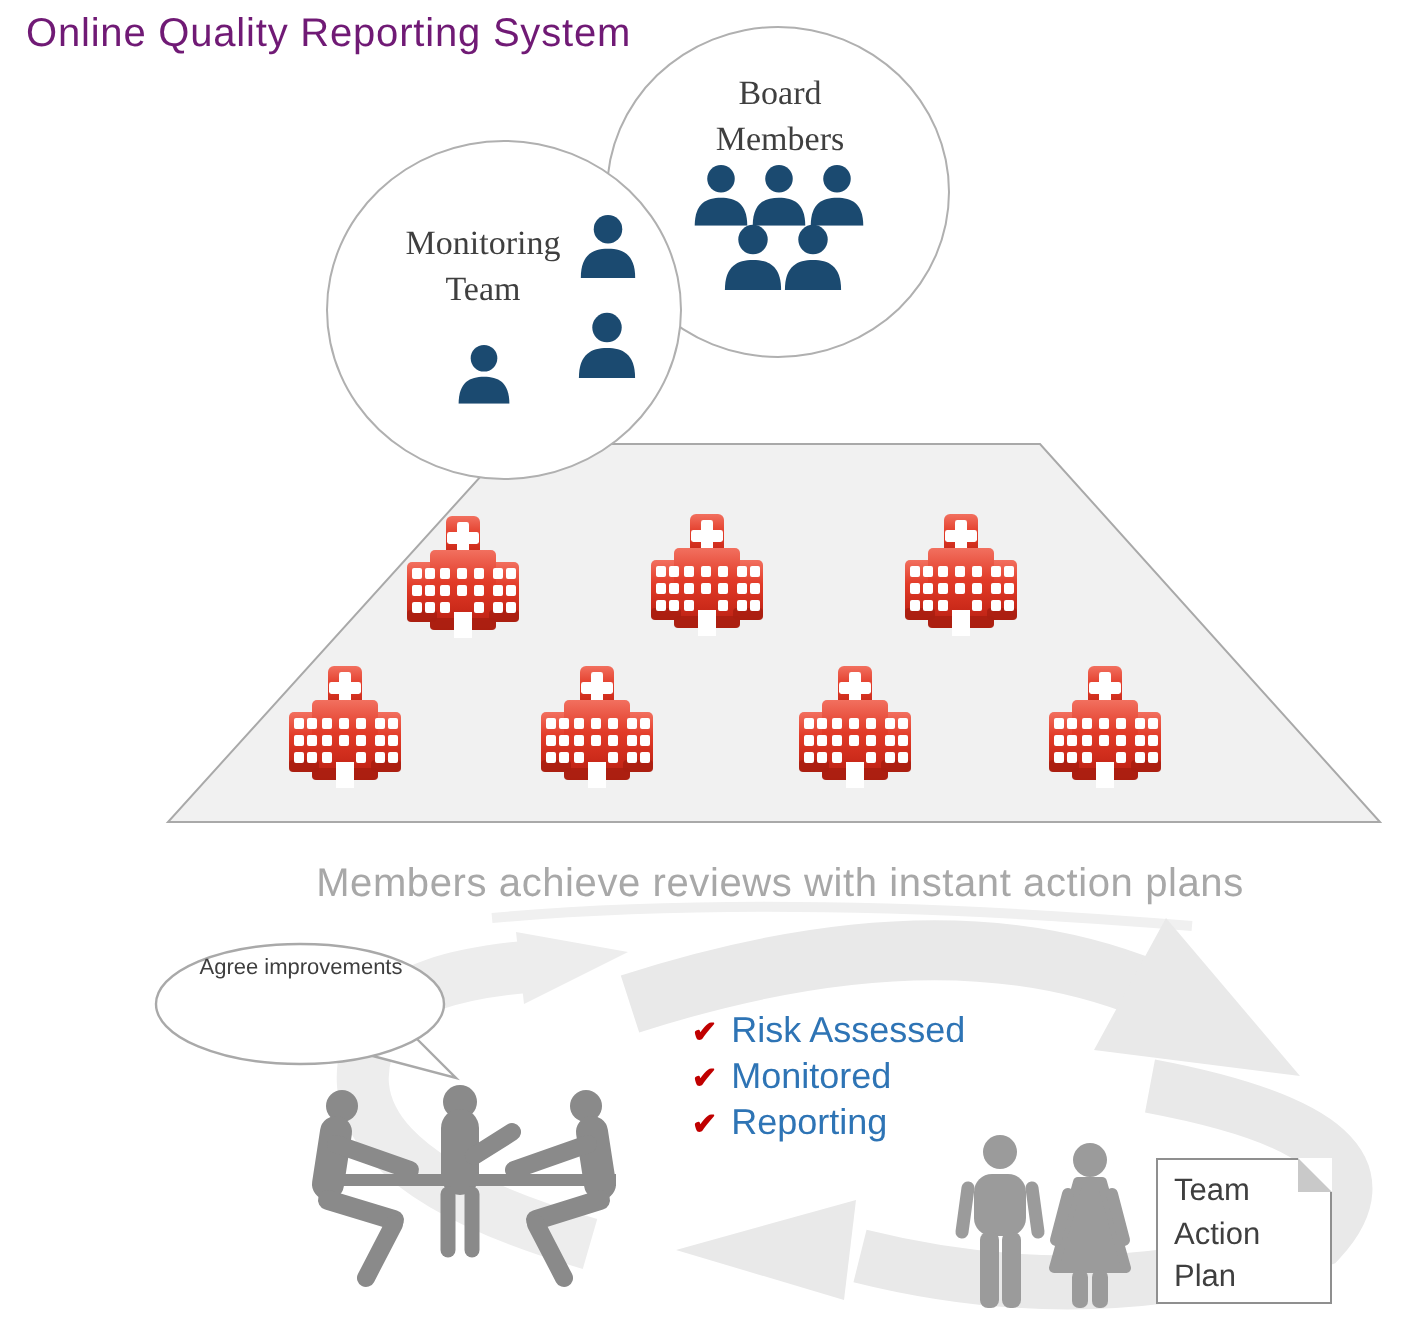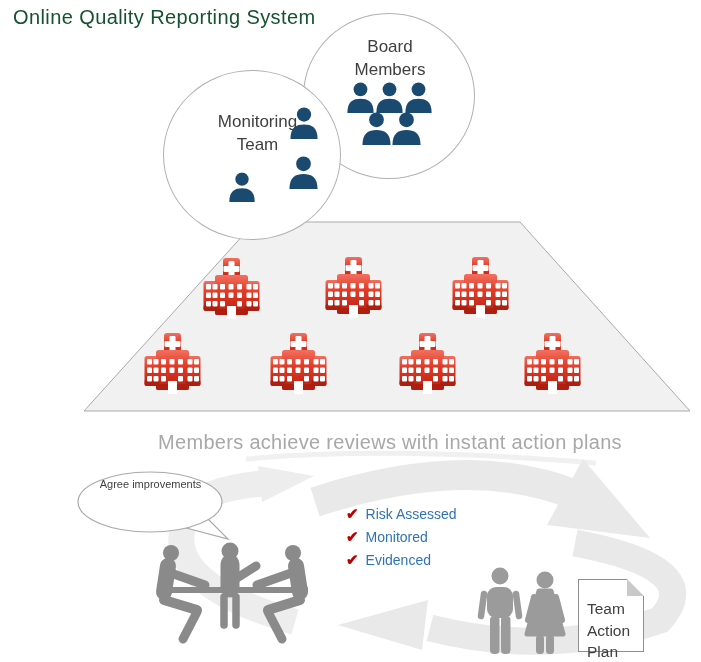--- a/index.html
+++ b/index.html
@@ -1,35 +1,35 @@
 <!DOCTYPE html>
 <html><head>
 <meta charset="utf-8">
 <style>
   html,body{margin:0;padding:0;background:#fff;}
   #canvas{position:relative;width:701px;height:662px;background:#fff;overflow:hidden;
           font-family:"Liberation Sans",sans-serif;}
   .abs{position:absolute;}
-  #title{left:13px;top:6px;font-size:20px;letter-spacing:.4px;color:#14532d;}
+  #title{left:13px;top:6px;font-size:20px;letter-spacing:.4px;color:#701a75;}
   svg.layer{position:absolute;left:0;top:0;width:701px;height:662px;}
-  .circle{position:absolute;background:#fff;border:1px solid #b0b0b0;border-radius:50%;box-sizing:border-box;}
+  .circle{position:absolute;background:#fff;border:1px solid #b0b0b0;border-radius:50%;box-sizing:border-box;font-family:Liberation Serif, serif;}
   #board-circle{left:303px;top:13px;width:172px;height:166px;}
   #monitoring-circle{left:163px;top:70px;width:178px;height:170px;}
   .circle-label{position:absolute;text-align:center;font-size:17px;line-height:1.35;color:#3f3f3f;}
   #board-label{left:36px;top:22px;width:100px;}
-  #monitoring-label{left:36px;top:40px;width:115px;}
+  #monitoring-label{left:20px;top:40px;width:115px;}
   .person{position:absolute;}
   #caption{left:70px;top:431px;width:640px;text-align:center;font-size:20px;letter-spacing:.3px;color:#a8a8a8;}
   #bubble-text{left:88px;top:477px;width:125px;text-align:center;font-size:11px;line-height:1.35;color:#3f3f3f;}
   #checklist{left:346px;top:505px;}
   .check-row{display:flex;align-items:baseline;gap:7px;height:23px;}
   .check-glyph{color:#c00000;font-size:15px;font-weight:bold;}
-  .check-label{color:#2e74b5;font-size:14px;}
-  #note{left:578px;top:579px;width:66px;height:73px;background:#fff;border:1px solid #8f8f8f;
-        box-sizing:border-box;padding:18px 2px 2px 8px;font-size:15.5px;line-height:1.4;color:#3f3f3f;}
+  .check-label{color:#2e74b5;font-size:18px;}
+  #note{left:578px;top:579px;width:88px;height:73px;background:#fff;border:1px solid #8f8f8f;
+        box-sizing:border-box;padding:5px 2px 2px 8px;font-size:15.5px;line-height:1.4;color:#3f3f3f;}
   #note::before{content:"";position:absolute;top:-1px;right:-1px;width:0;height:0;border-style:solid;
         border-width:0 17px 17px 0;border-color:#fff #fff #c9c9c9 #c9c9c9;}
 </style>
 </head>
 <body>
 
 <div id="canvas">
 
   <svg width="0" height="0" style="position:absolute" aria-hidden="true">
     <defs>
@@ -194,21 +194,21 @@
     <div class="check-row">
       <span class="check-glyph">✔</span>
       <span class="check-label">Risk Assessed</span>
     </div>
     <div class="check-row">
       <span class="check-glyph">✔</span>
       <span class="check-label">Monitored</span>
     </div>
     <div class="check-row">
       <span class="check-glyph">✔</span>
-      <span class="check-label">Evidenced</span>
+      <span class="check-label">Reporting</span>
     </div>
   </div>
 
   <div id="note" class="abs">
     <span>Team Action Plan</span>
   </div>
 
 </div>
 
 </body></html>

